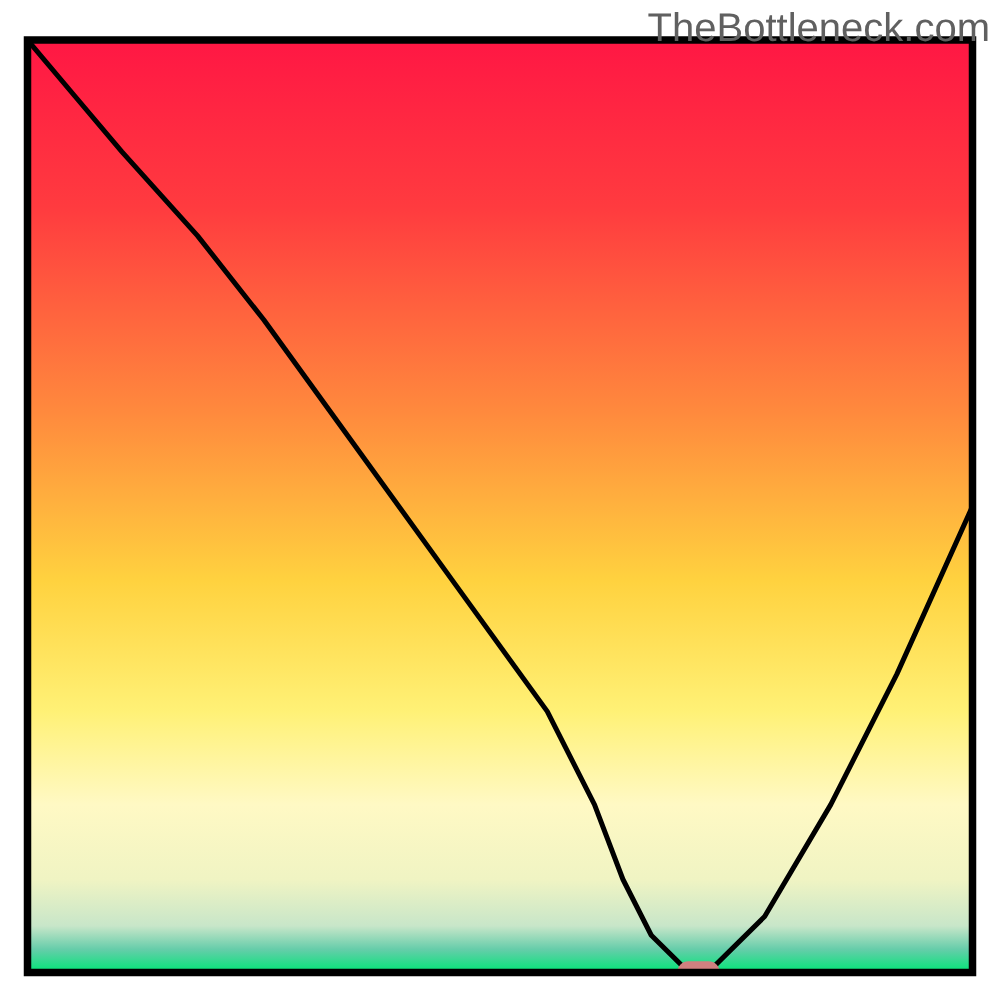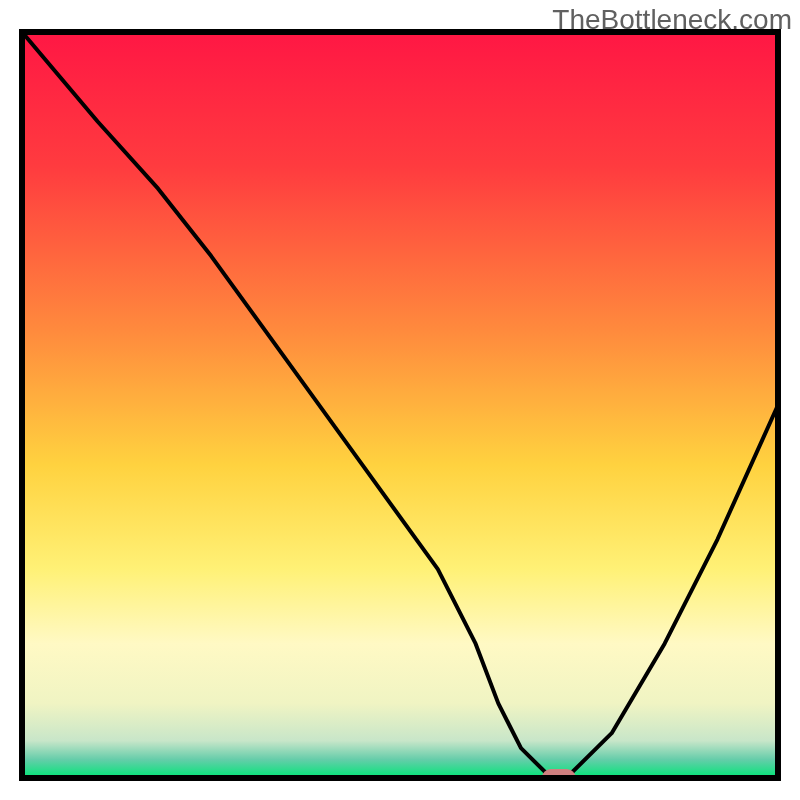--- a/index.html
+++ b/index.html
@@ -12,21 +12,21 @@
   }
   .container {
     position: relative;
     width: 800px;
     height: 800px;
   }
   .watermark {
     position: absolute;
     top: 4px;
     right: 8px;
-    font-size: 28px;
+    font-size: 32px;
     font-weight: 500;
     color: #606060;
     letter-spacing: 0px;
     z-index: 10;
   }
   svg {
     display: block;
   }
 </style>
 </head>

